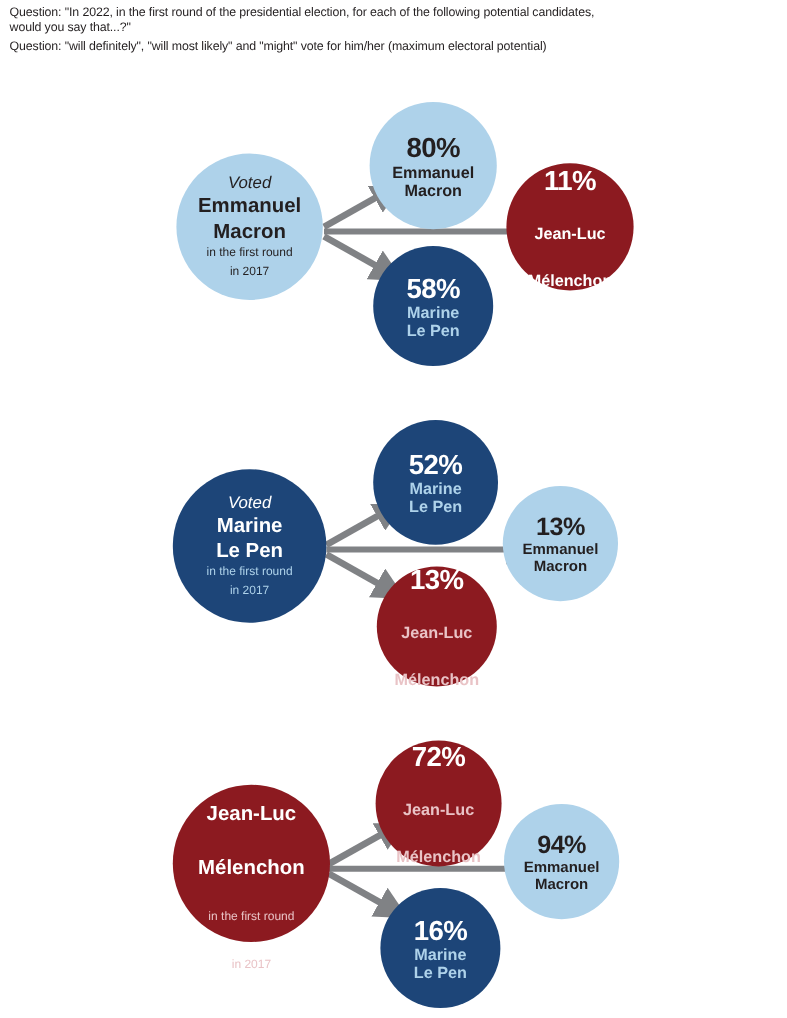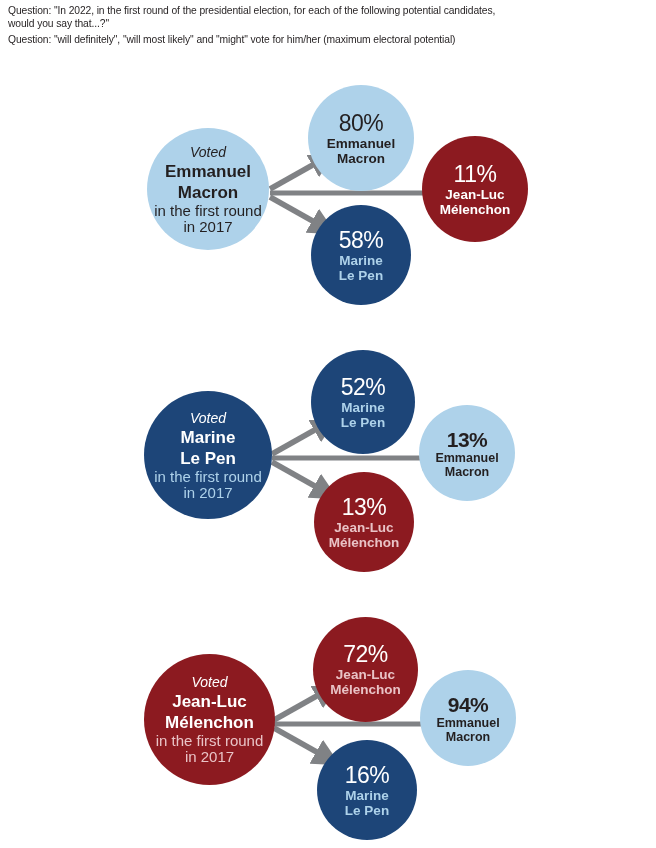--- a/index.html
+++ b/index.html
@@ -51,50 +51,50 @@
     box-sizing: border-box;
   }
   .arrows {
     position: absolute;
     pointer-events: none;
   }
 
   
   .c-lightblue { background: #aed2ea; }
   .c-navy      { background: #1d4578; }
-  .c-darkred   { background: #8c1a20; }
+  .c-darkred   { background: #8c1a20; gap: 24px; }
 
   .t-dark      { color: #231f20; }
   .t-white     { color: #ffffff; }
   .t-lightblue { color: #aed2ea; }
   .t-pinkish   { color: #e9c3c6; }
 
   
   .src-voted {
     font-size: 14px;
     font-weight: normal;
     line-height: 17px;
     font-style: italic;
   }
   .src-name {
     font-size: 17px;
     font-weight: bold;
     line-height: 19px;
     margin: 1px 0 1px 0;
   }
   .src-sub {
-    font-size: 15px;
+    font-size: 10px;
     font-weight: normal;
     line-height: 16px;
   }
 
   
   .pct {
     font-size: 23px;
-    font-weight: normal;
+    font-weight: bold;
     line-height: 25px;
     letter-spacing: -0.5px;
   }
   .pct-sm {
     font-size: 21px;
     font-weight: bold;
     line-height: 23px;
     letter-spacing: -0.5px;
   }
   .cand {

